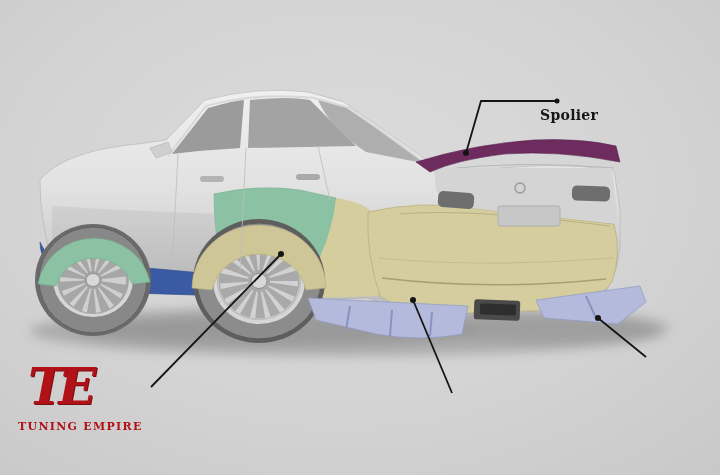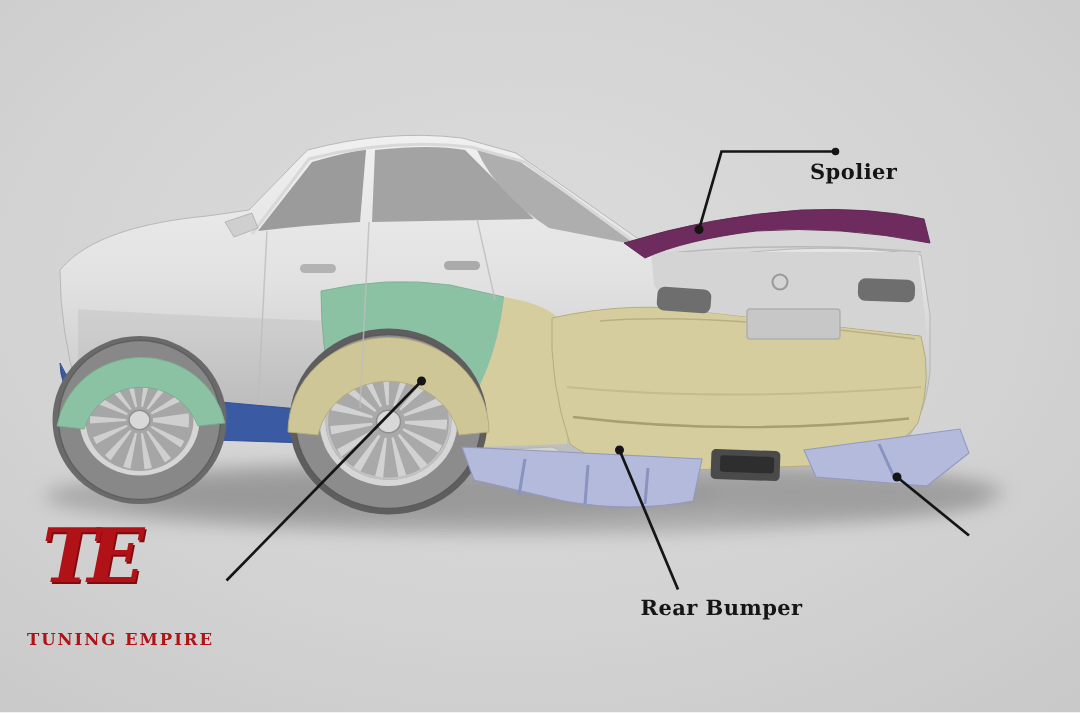--- a/index.html
+++ b/index.html
@@ -15,21 +15,21 @@
   .lbl{
     position:absolute;
     font-weight:bold;
     font-size:14px;
     color:#151515;
     white-space:nowrap;
     letter-spacing:.3px;
   }
   .logo{position:absolute;left:16px;top:346px;width:170px;color:#b01218;}
   .monogram{
-    position:absolute;left:12px;top:0;
+    position:absolute;left:12px;top:16px;
     font-family:"DejaVu Serif", serif;
     font-style:italic;font-weight:bold;
     font-size:50px;line-height:1;
     letter-spacing:-0.14em;
     color:#b01218;
     text-shadow:1px 1px 0 #7d0c11;
   }
   .logo-name{
     position:absolute;left:2px;top:74px;
     font-family:"DejaVu Serif", serif;
@@ -167,21 +167,20 @@
       <line x1="413" y1="300" x2="452" y2="393"></line>
       <circle cx="413" cy="300" r="3" fill="#151515" stroke="none"></circle>
       <line x1="281" y1="254" x2="151" y2="387"></line>
       <circle cx="281" cy="254" r="3" fill="#151515" stroke="none"></circle>
     </g>
   </svg>
 
   <div class="lbl" style="left:540px;top:107px">Spolier</div>
 
 
-  <div class="lbl" style="left:427px;top:398px">Rear Bumper</div>
 
 
   <div class="logo">
     <div class="monogram">TE</div>
     <div class="logo-name">TUNING EMPIRE</div>
   </div>
 
 </div>
 
 </body></html>

